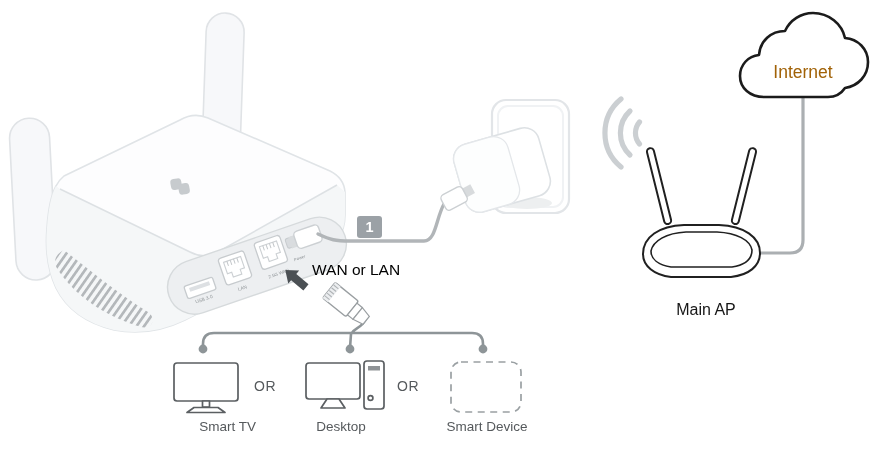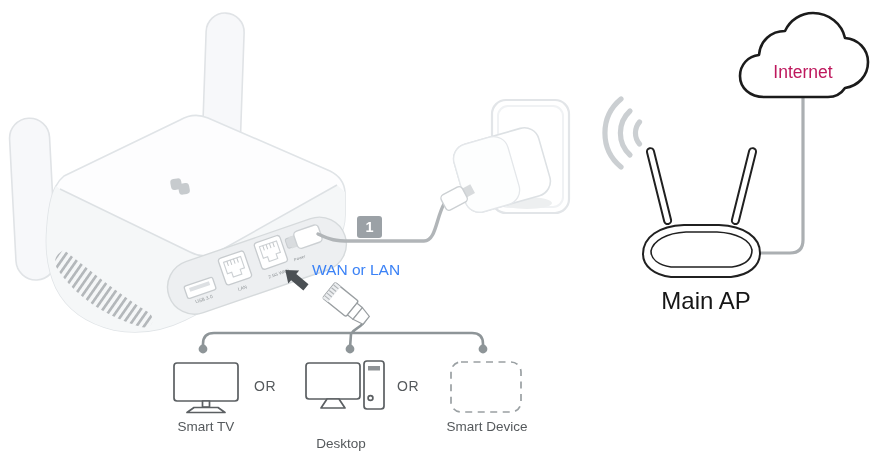--- a/index.html
+++ b/index.html
@@ -2,29 +2,29 @@
 <html><head>
 <meta charset="utf-8">
 <style>
   html,body{margin:0;padding:0;background:#fff;}
   .canvas{
     position:relative;width:876px;height:452px;background:#ffffff;
     font-family:"Liberation Sans", sans-serif;overflow:hidden;
   }
   .canvas svg{position:absolute;left:0;top:0;}
   .lbl{position:absolute;white-space:nowrap;}
-  .lbl-internet{left:744px;top:62px;width:118px;text-align:center;font-size:17.5px;color:#be185d;}
-  .lbl-main-ap{left:647px;top:287px;width:118px;text-align:center;font-size:24px;color:#161616;}
-  .lbl-wanlan{left:312px;top:261px;font-size:15.5px;color:#3b82f6;}
+  .lbl-internet{left:744px;top:62px;width:118px;text-align:center;font-size:17.5px;color:#a16207;}
+  .lbl-main-ap{left:647px;top:301px;width:118px;text-align:center;font-size:16px;color:#161616;}
+  .lbl-wanlan{left:312px;top:261px;font-size:15.5px;color:#000000;}
   .lbl-or{position:absolute;width:40px;text-align:left;font-size:14px;color:#55595c;letter-spacing:0.5px;}
   .or-1{left:254px;top:378px;}
   .or-2{left:397px;top:378px;}
   .lbl-dev{position:absolute;text-align:center;font-size:13.5px;color:#55595c;}
-  .dev-tv{left:156px;top:419px;width:100px;}
-  .dev-desktop{left:293px;top:436px;width:96px;}
+  .dev-tv{left:156px;top:419px;width:100px;text-align:right;}
+  .dev-desktop{left:293px;top:419px;width:96px;}
   .dev-other{left:436px;top:419px;width:102px;}
   .badge{
     position:absolute;left:357px;top:216px;width:25px;height:22px;
     background:#9ba1a6;border-radius:3px;color:#ffffff;font-size:14.5px;font-weight:bold;
     display:flex;align-items:center;justify-content:center;
   }
   text{font-family:"Liberation Sans", sans-serif;}
 </style>
 </head>
 <body>

